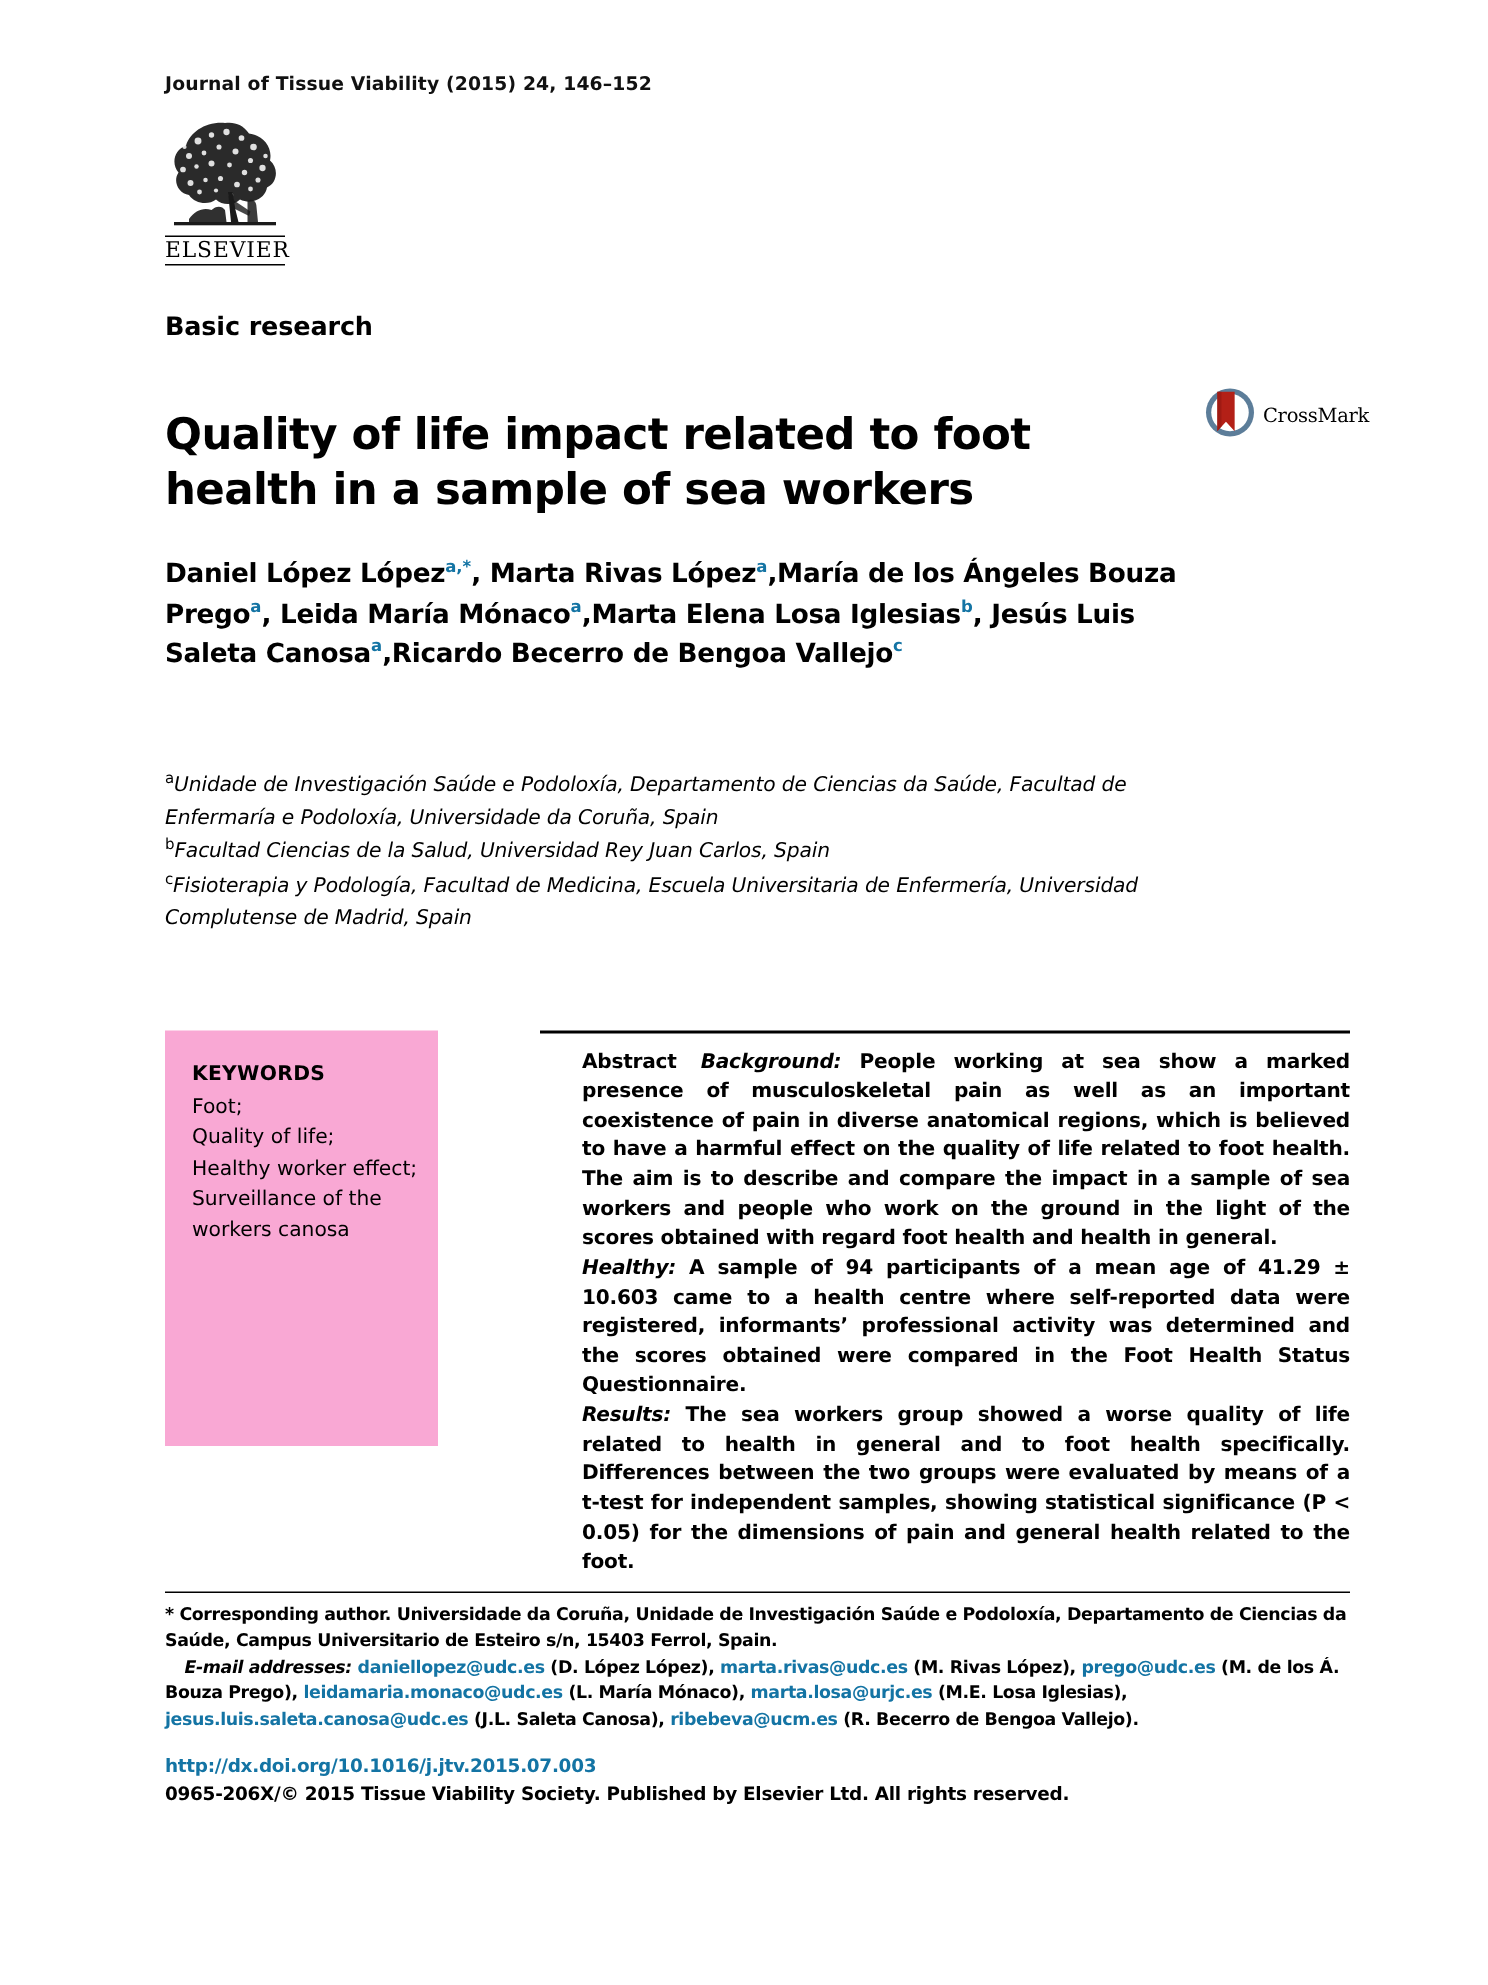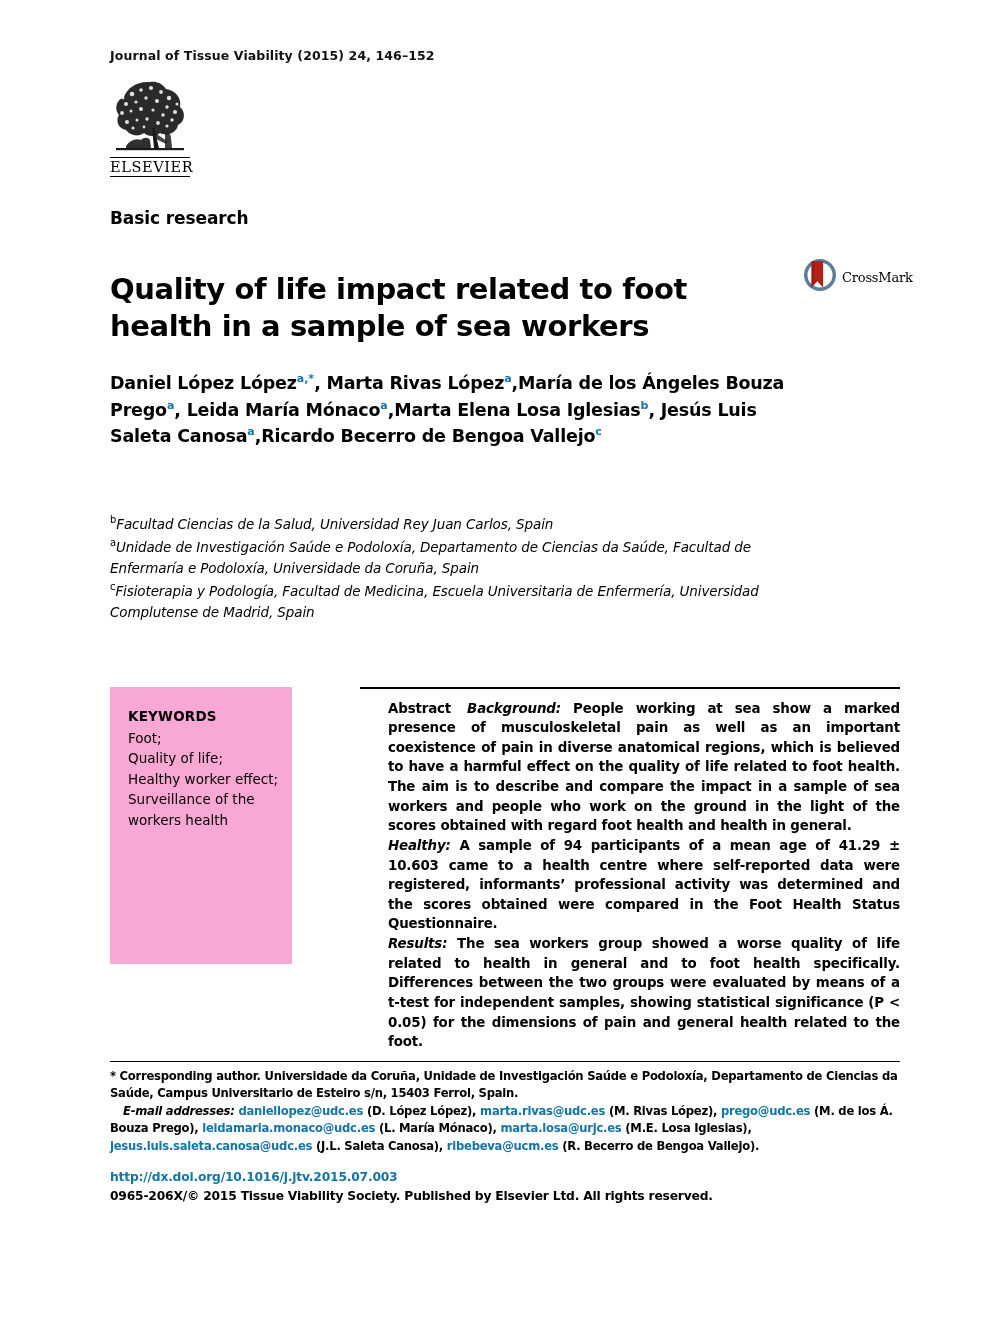--- a/index.html
+++ b/index.html
@@ -331,34 +331,34 @@
         <path d="M8.5 3.2 L8.5 29.5 L14.3 23.2 L20.1 29.5 L20.1 3.2 Z" fill="#b32017"></path>
         <path d="M8.5 3.2 L8.5 29.5 L11.3 26.4 L11.3 3.2 Z" fill="#8e1610" opacity="0.55"></path>
       </svg>
     </span>
     <span class="crossmark-label">CrossMark</span>
   </div>
 
   <div class="authors"><span>Daniel López López</span><sup class="aff-mark">a,*</sup>, <span>Marta Rivas López</span><sup class="aff-mark">a</sup>,<span>María de los Ángeles Bouza Prego</span><sup class="aff-mark">a</sup>, <span>Leida María Mónaco</span><sup class="aff-mark">a</sup>,<span>Marta Elena Losa Iglesias</span><sup class="aff-mark">b</sup>, <span>Jesús Luis Saleta Canosa</span><sup class="aff-mark">a</sup>,<span>Ricardo Becerro de Bengoa Vallejo</span><sup class="aff-mark">c</sup></div>
 
   <div class="affiliations">
+      <div><sup>a</sup><span>Unidade de Investigación Saúde e Podoloxía, Departamento de Ciencias da Saúde, Facultad de Enfermaría e Podoloxía, Universidade da Coruña, Spain</span></div>
       <div><sup>b</sup><span>Facultad Ciencias de la Salud, Universidad Rey Juan Carlos, Spain</span></div>
-      <div><sup>a</sup><span>Unidade de Investigación Saúde e Podoloxía, Departamento de Ciencias da Saúde, Facultad de Enfermaría e Podoloxía, Universidade da Coruña, Spain</span></div>
       <div><sup>c</sup><span>Fisioterapia y Podología, Facultad de Medicina, Escuela Universitaria de Enfermería, Universidad Complutense de Madrid, Spain</span></div>
     </div>
 
   <div class="kw-box">
     <div class="kw-inner">
       <div class="kw-title">KEYWORDS</div>
       <div>
           <div>Foot;</div>
           <div>Quality of life;</div>
           <div>Healthy worker effect;</div>
           <div>Surveillance of the</div>
-          <div>workers health</div>
+          <div>workers canosa</div>
         </div>
     </div>
   </div>
 
   <div class="abstract-col">
     <div class="abstract-rule"></div>
     <div class="abstract-body">
         <p><span class="abstract-label">Abstract</span><span class="abstract-gap"></span><span class="abstract-sub">Background:</span><span> People working at sea show a marked presence of musculoskeletal pain as well as an important coexistence of pain in diverse anatomical regions, which is believed to have a harmful effect on the quality of life related to foot health. The aim is to describe and compare the impact in a sample of sea workers and people who work on the ground in the light of the scores obtained with regard foot health and health in general.</span></p>
         <p><span class="abstract-sub">Healthy:</span><span> A sample of 94 participants of a mean age of 41.29 ± 10.603 came to a health centre where self-reported data were registered, informants’ professional activity was determined and the scores obtained were compared in the Foot Health Status Questionnaire.</span></p>
         <p><span class="abstract-sub">Results:</span><span> The sea workers group showed a worse quality of life related to health in general and to foot health specifically. Differences between the two groups were evaluated by means of a t-test for independent samples, showing statistical significance (P &lt; 0.05) for the dimensions of pain and general health related to the foot.</span></p>

